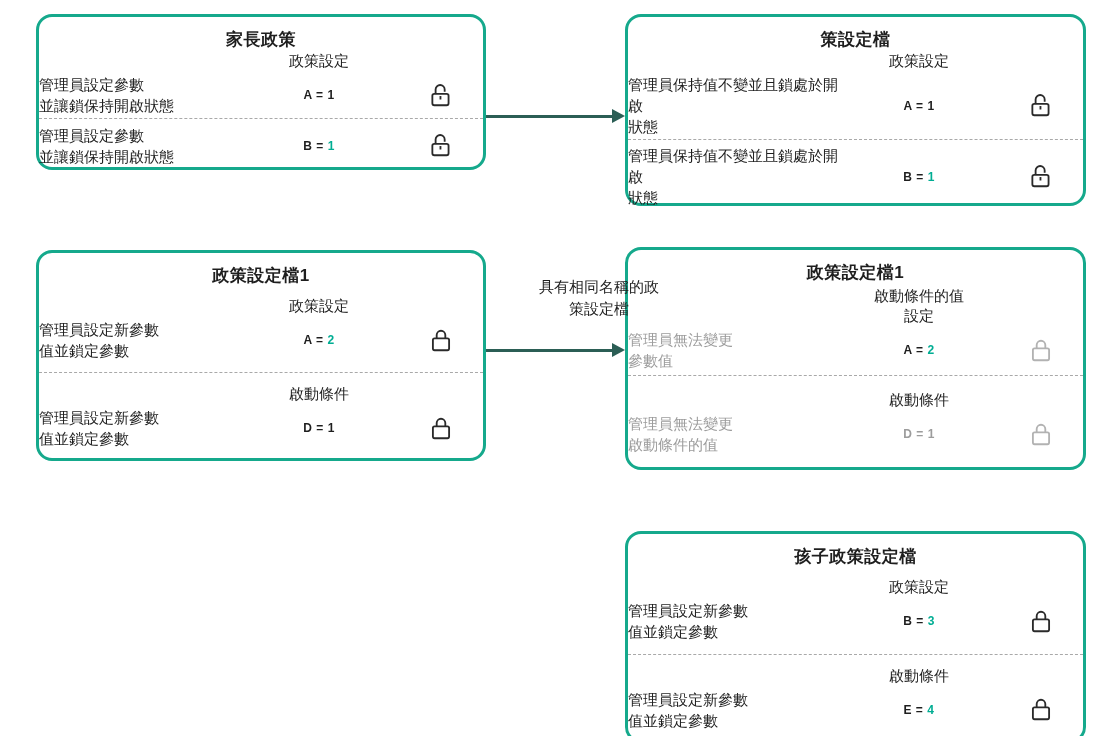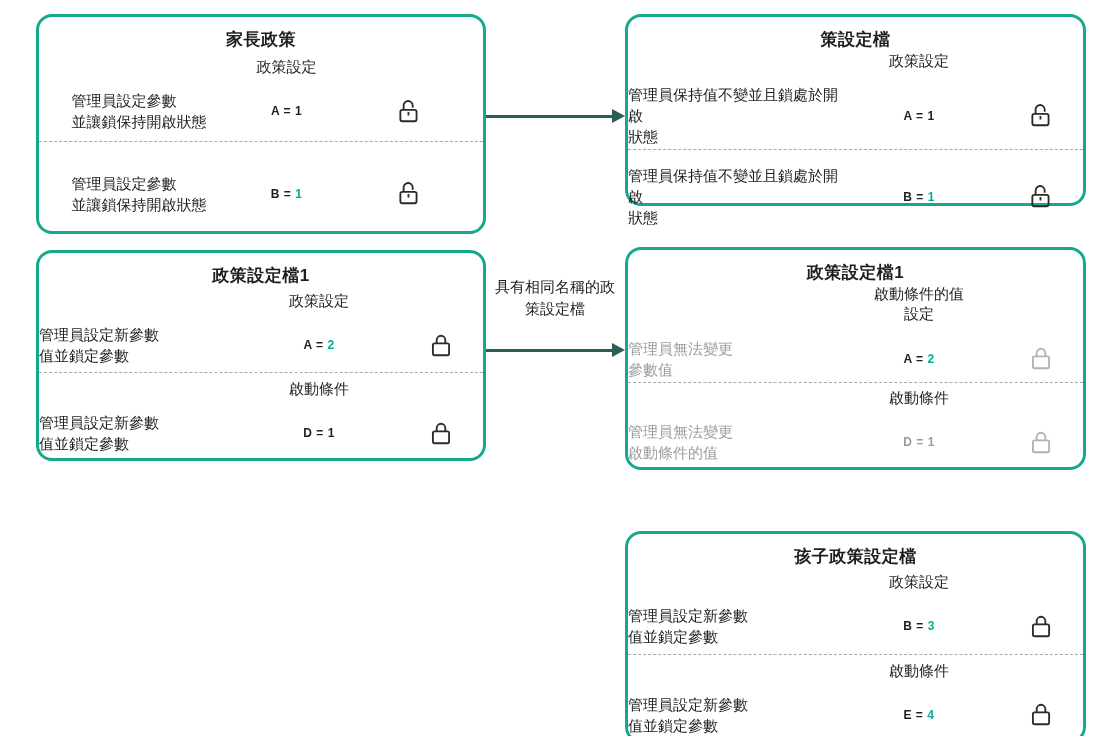--- a/index.html
+++ b/index.html
@@ -20,21 +20,21 @@
     font-weight:bold;
     font-size:17px;
     padding-top:11px;
     letter-spacing:.5px;
   }
   .section{
     flex:1;
     display:grid;
     grid-template-columns:1fr 160px 84px;
     align-content:center;
-    row-gap:13px;
+    row-gap:3px;
   }
   .sub-header{
     grid-column:2;
     grid-row:1;
     text-align:center;
     font-size:15px;
     white-space:pre-line;
     line-height:1.35;
   }
   .desc{
@@ -89,28 +89,29 @@
     border-top:7px solid transparent;
     border-bottom:7px solid transparent;
     border-left:13px solid var(--arrow,#2b5e55);
   }
   .arrow-label{
     position:absolute;
     text-align:center;
     font-size:15px;
     line-height:1.45;
     white-space:pre-line;
+    margin-left:44px;
   }
 </style>
 </head>
 <body>
 
 <div class="canvas">
 
-  <div class="box" style="left:36px;top:14px;width:450px;height:220px;align-items:center;">
+  <div class="box" style="left:36px;top:14px;width:450px;height:156px;">
     <div class="box-title">家長政策</div>
     <div class="section">
       <div class="sub-header">政策設定</div>
       <div class="desc">管理員設定參數
 並讓鎖保持開啟狀態</div>
       <div class="value"><span class="param">A =</span><span class="num">1</span></div>
       <div class="lockcell">
         <svg class="lock-svg lock-black" width="26" height="27" viewBox="0 0 24 25" fill="none" stroke-width="1.7">
           <rect x="4" y="11" width="15" height="10.5" rx="1.8"></rect>
           <line x1="11.5" y1="13" x2="11.5" y2="16.2"></line>

